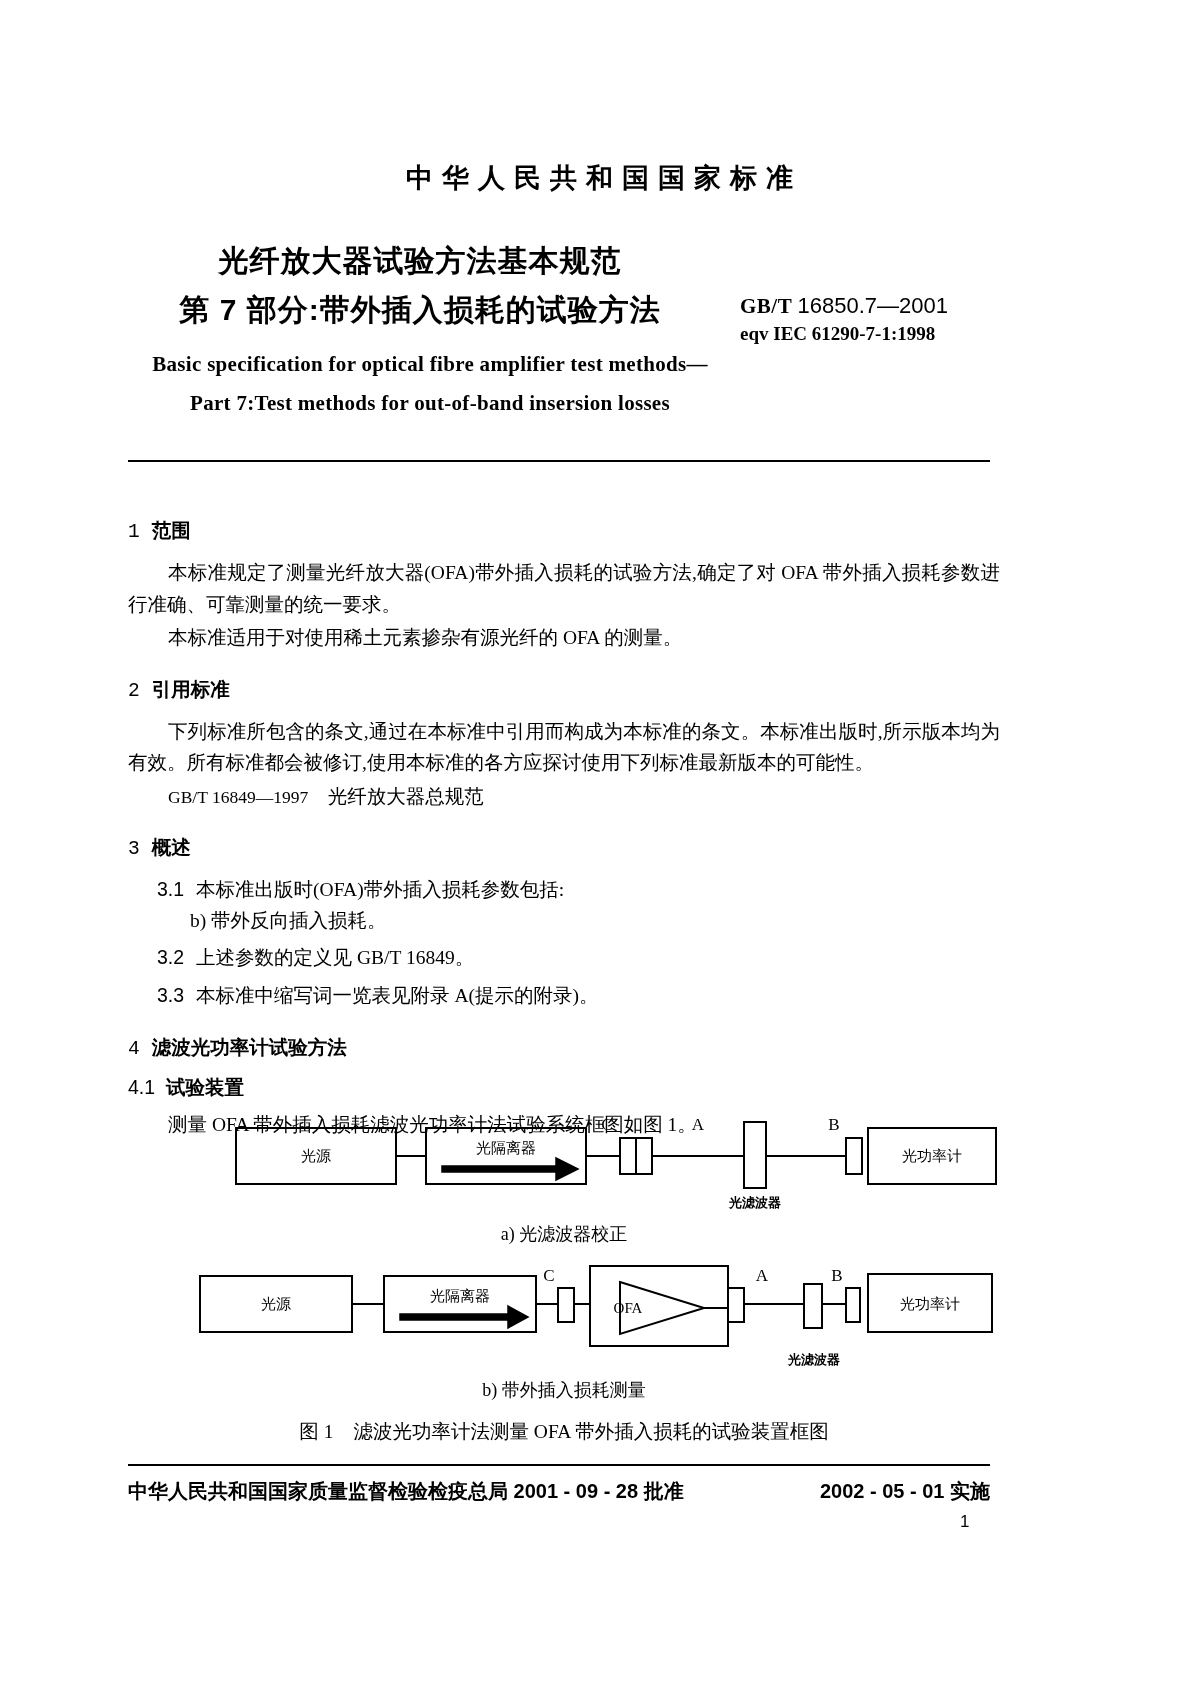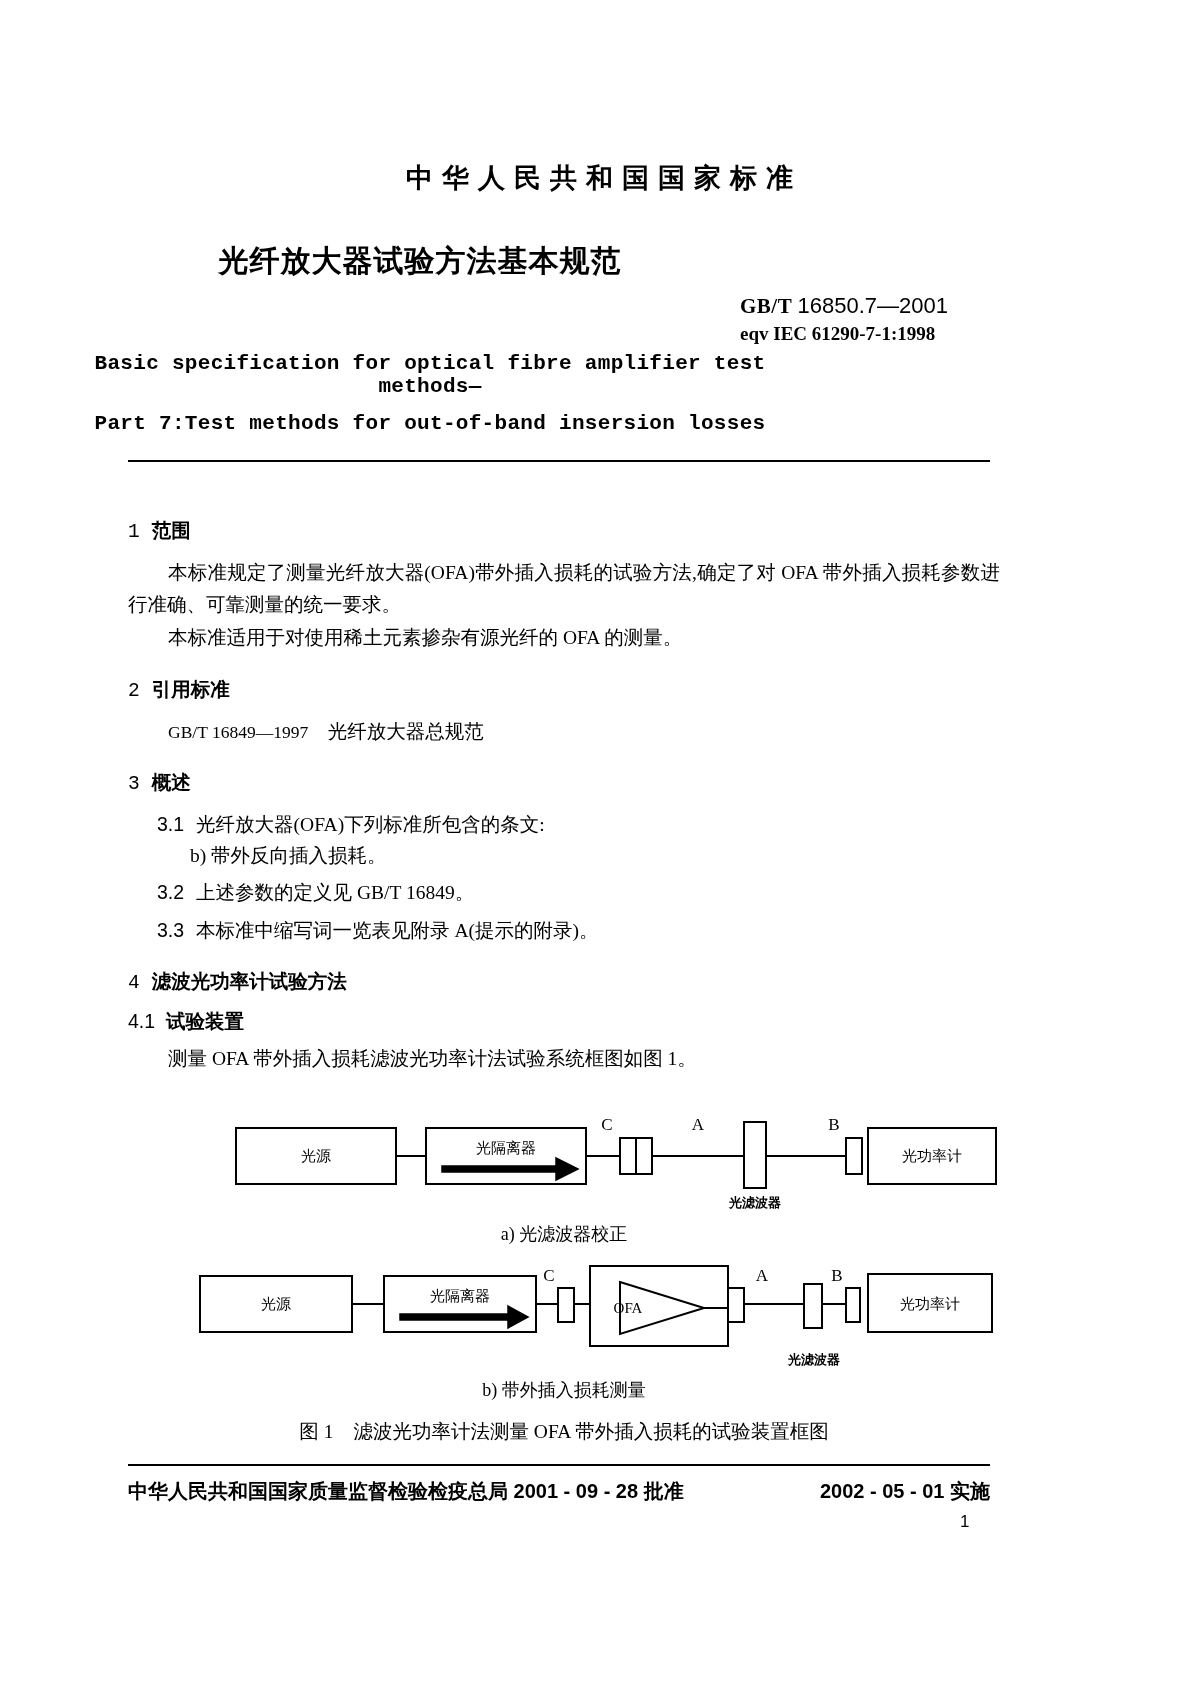--- a/index.html
+++ b/index.html
@@ -83,21 +83,21 @@
     margin-top: 2px;
   }
 
   .en-title {
     position: absolute;
     left: 0; top: 352px;
     width: 1191px;
     text-align: center;
   }
   .en-title div {
-    font-family: Liberation Mono, monospace;
+    font-family: Liberation Serif, serif;
     font-weight: bold;
     font-size: 21px;
     letter-spacing: 0.3px;
     margin-bottom: 14px;
     width: 770px;
     margin-left: 45px;
     text-align: center;
   }
 
   .rule {
@@ -207,20 +207,21 @@
 <body>
 
 <div class="page">
 
   <div class="masthead">
     <div class="nation-title">中华人民共和国国家标准</div>
   </div>
 
   <div class="title-block">
     <div class="cn-title-1">光纤放大器试验方法基本规范</div>
+    <div class="cn-title-2">第 7 部分:带外插入损耗的试验方法</div>
   </div>
 
   <div class="std-no">
     <div class="l1">
       <span>GB/T</span>
       <span class="num">16850.7—2001</span>
     </div>
     <div class="l2">eqv IEC 61290-7-1:1998</div>
   </div>
 
@@ -235,29 +236,30 @@
 
     <div class="h1">
       <span class="n">1</span><span>范围</span>
     </div>
     <p class="p">本标准规定了测量光纤放大器(OFA)带外插入损耗的试验方法,确定了对 OFA 带外插入损耗参数进行准确、可靠测量的统一要求。</p>
     <p class="p">本标准适用于对使用稀土元素掺杂有源光纤的 OFA 的测量。</p>
 
     <div class="h1">
       <span class="n">2</span><span>引用标准</span>
     </div>
+    <p class="p">下列标准所包含的条文,通过在本标准中引用而构成为本标准的条文。本标准出版时,所示版本均为有效。所有标准都会被修订,使用本标准的各方应探讨使用下列标准最新版本的可能性。</p>
     <div class="refline">
       <span class="sm">GB/T 16849—1997</span>&nbsp;&nbsp;&nbsp;&nbsp;<span>光纤放大器总规范</span>
     </div>
 
     <div class="h1">
       <span class="n">3</span><span>概述</span>
     </div>
     <div class="clause">
-      <span class="n">3.1</span><span>光纤放大器(OFA)下列标准所包含的条文:</span>
+      <span class="n">3.1</span><span>本标准出版时(OFA)带外插入损耗参数包括:</span>
     </div>
     <div class="listitem">b) 带外反向插入损耗。</div>
     <div class="clause">
       <span class="n">3.2</span><span>上述参数的定义见 GB/T 16849。</span>
     </div>
     <div class="clause">
       <span class="n">3.3</span><span>本标准中缩写词一览表见附录 A(提示的附录)。</span>
     </div>
 
     <div class="h1">

